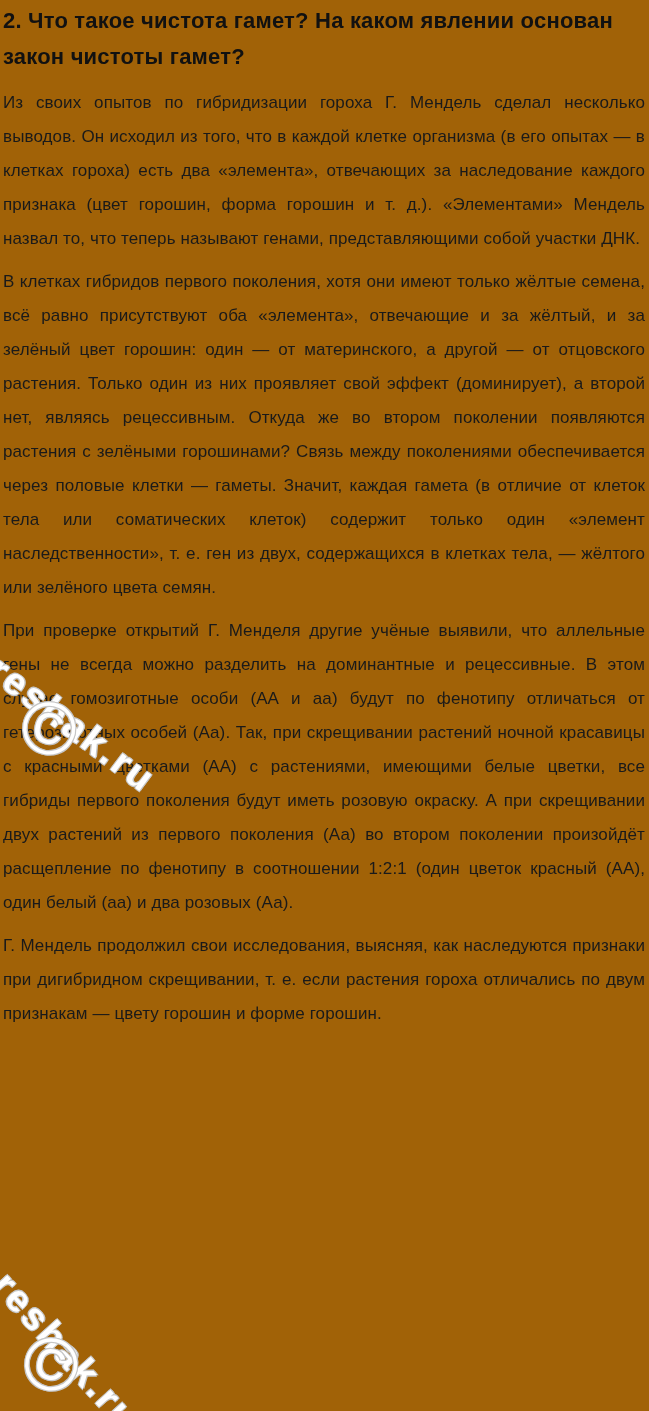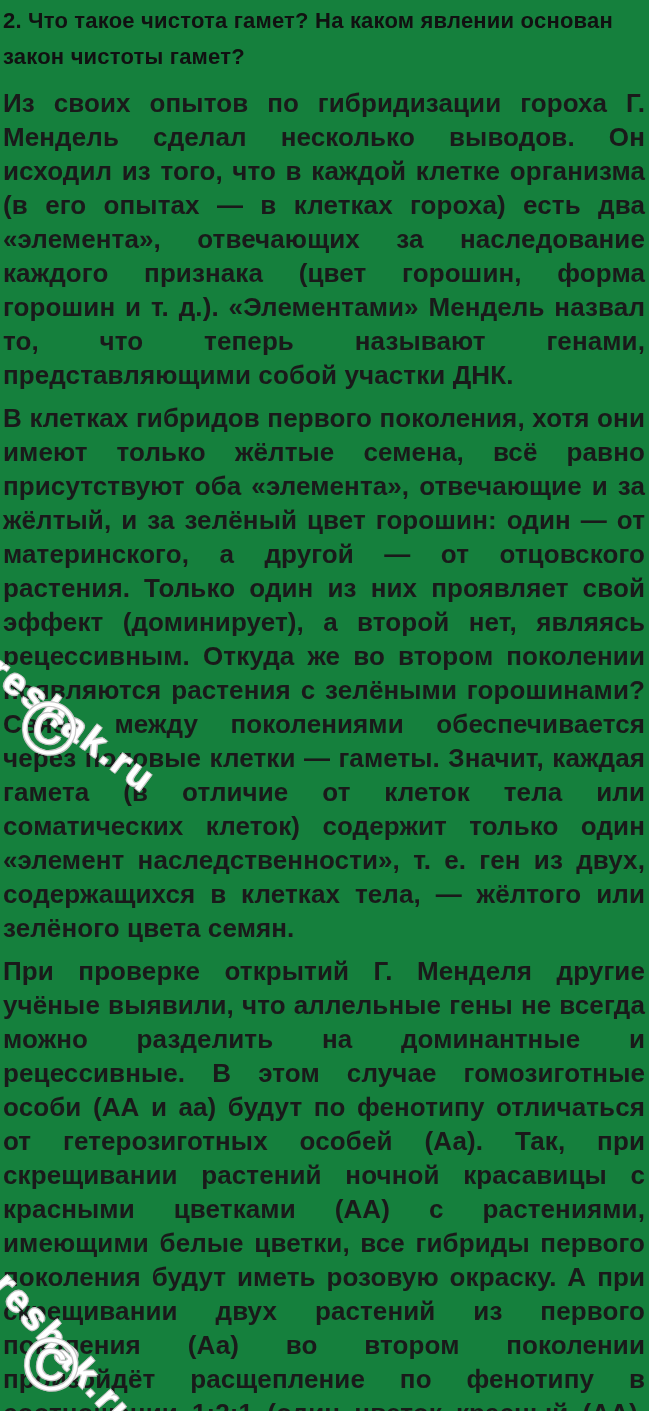--- a/index.html
+++ b/index.html
@@ -1,39 +1,39 @@
 <!DOCTYPE html>
 <html><head>
 <meta charset="utf-8">
 <style>
   html, body { margin: 0; padding: 0; background: #ffffff; }
   .page {
     position: relative;
     width: 649px;
     height: 1411px;
     overflow: hidden;
-    background: #15803d;
+    background: #a16207;
     font-family: "Liberation Sans", "DejaVu Sans", sans-serif;
     color: #161616;
     box-sizing: border-box;
     padding: 3px 4px 0 3px;
   }
   .qheading {
     font-size: 22px;
     font-weight: bold;
     line-height: 36px;
     color: #111111;
     text-align: left;
     margin: 0 0 11px 0;
     letter-spacing: 0.2px;
   }
   .qheading.mid { margin-top: 13px; }
   .answer {
-    font-size: 26px;
-    font-weight: bold;
+    font-size: 17px;
+    font-weight: normal;
     line-height: 34px;
     text-align: justify;
     margin: 0 0 9px 0;
     color: #1a1a1a;
     letter-spacing: 0.1px;
   }
   .watermark {
     position: absolute;
     pointer-events: none;
     color: #ffffff;

